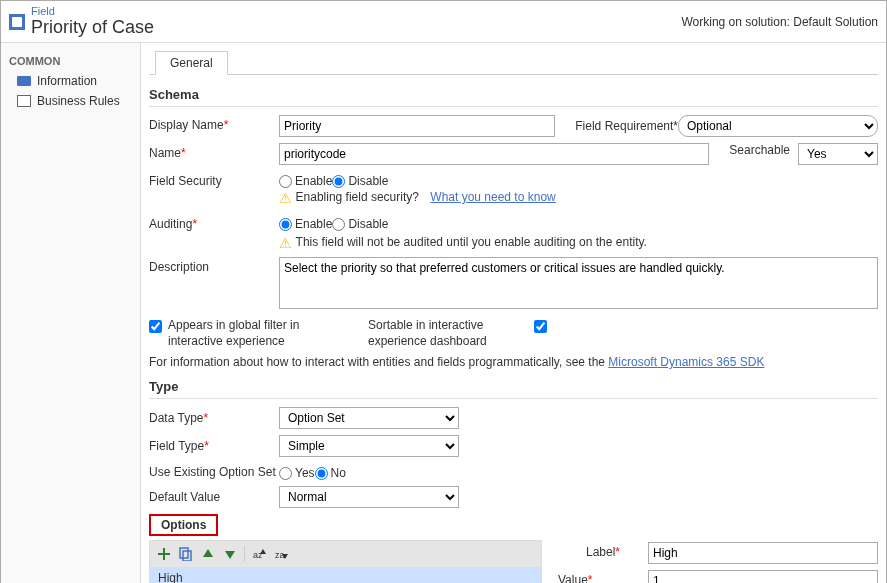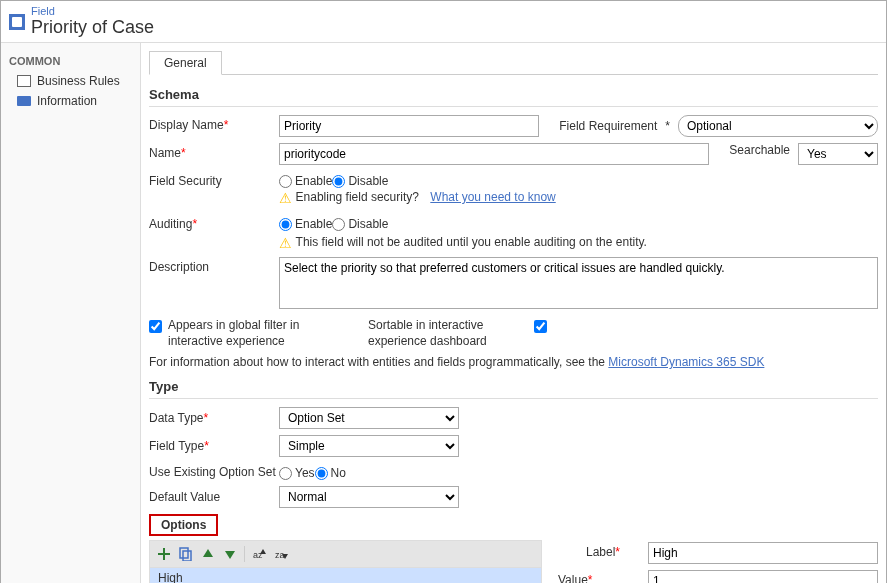--- a/index.html
+++ b/index.html
@@ -21,21 +21,21 @@
     .sidebar-section { padding: 4px 8px; font-size: 11px; font-weight: bold; color: #666; text-transform: uppercase; }
     .sidebar-item { padding: 3px 8px 3px 16px; display: flex; align-items: center; gap: 6px; cursor: pointer; font-size: 12px; }
     .sidebar-icon { width: 14px; height: 14px; flex-shrink: 0; }
     .info-icon { background: #4472C4; width: 14px; height: 10px; border-radius: 1px; }
     .rules-icon { width: 14px; height: 12px; border: 1px solid #666; background: #fff; }
     
     .main { flex: 1; padding: 8px; overflow: auto; }
     
     .tabs { display: flex; border-bottom: 1px solid #ccc; margin-bottom: 12px; }
     .tab { padding: 4px 14px; border: 1px solid #ccc; border-bottom: none; background: #e8e8e8; cursor: pointer; font-size: 12px; margin-right: 2px; }
-    .tab.active { background: #fff; border-bottom: 1px solid #fff; margin-bottom: -1px; }
+    .tab.active { background: #fff; border-bottom: 1px solid #fff; margin-bottom: -1px; margin-left: 6px; }
     
     .section-title { font-size: 13px; font-weight: bold; color: #333; margin-bottom: 8px; border-bottom: 1px solid #ddd; padding-bottom: 4px; }
     
     .form-row { display: flex; align-items: flex-start; margin-bottom: 6px; }
     .form-label { width: 130px; flex-shrink: 0; padding-top: 3px; font-size: 12px; color: #333; }
     .form-label .required { color: red; }
     .form-control { flex: 1; }
     
     input[type="text"] { width: 100%; border: 1px solid #aaa; padding: 2px 4px; font-size: 12px; height: 22px; outline: none; }
     
@@ -79,53 +79,54 @@
   <div class="title-bar">
     <div class="title-bar-left">
       <div class="field-icon">
         <div class="field-icon-inner"></div>
       </div>
       <div>
         <div class="title-text-small">Field</div>
         <div class="title-text-large">Priority of Case</div>
       </div>
     </div>
+    <div class="title-bar-right">Working on solution: Default Solution</div>
   </div>
 
   <div class="content">
 
     <div class="sidebar">
       <div class="sidebar-section">Common</div>
       <div class="sidebar-item">
+        <div class="sidebar-icon info-icon"></div>
+        <span>Information</span>
+      </div>
+      <div class="sidebar-item">
         <div class="sidebar-icon rules-icon"></div>
         <span>Business Rules</span>
-      </div>
-      <div class="sidebar-item">
-        <div class="sidebar-icon info-icon"></div>
-        <span>Information</span>
       </div>
     </div>
 
     <div class="main">
 
       <div class="tabs">
         <div class="tab active">
           <span>General</span>
         </div>
       </div>
 
       <div class="section-title">Schema</div>
 
       <div class="form-row">
         <div class="form-label">
           <span>Display Name</span><span class="required">*</span>
         </div>
         <div class="form-control" style="display:flex; gap:20px;">
           <input type="text" style="flex: 1 1 0%;" value="Priority">
-          <div style="display:flex; align-items:center; gap:8px; flex-shrink:0;">
+          <div style="display:flex; align-items:center; flex-shrink:0;">
             <span style="font-size:12px; white-space:nowrap;">Field Requirement</span>
               <span class="required">*</span>
             <select style="width:200px;border-radius:10px;">
               <option>Optional</option>
               <option>Business Recommended</option>
               <option>Business Required</option>
             </select>
           </div>
         </div>
       </div>

